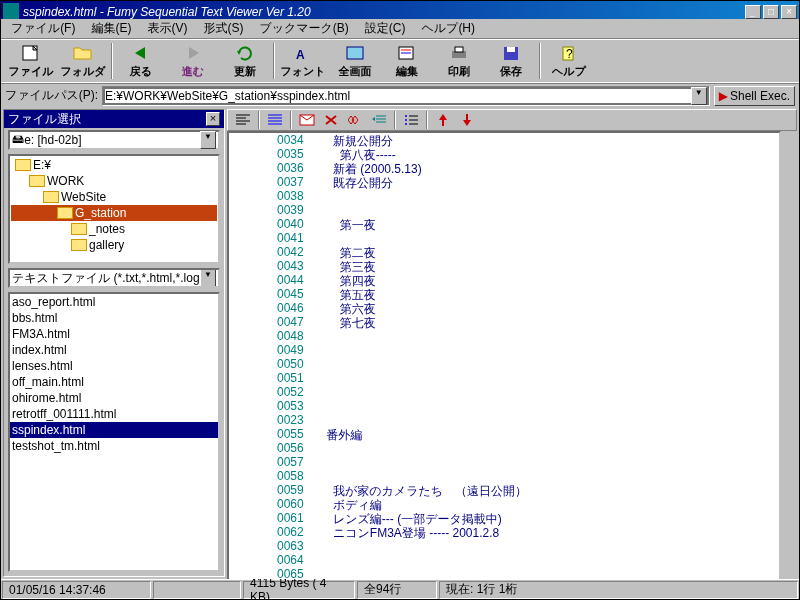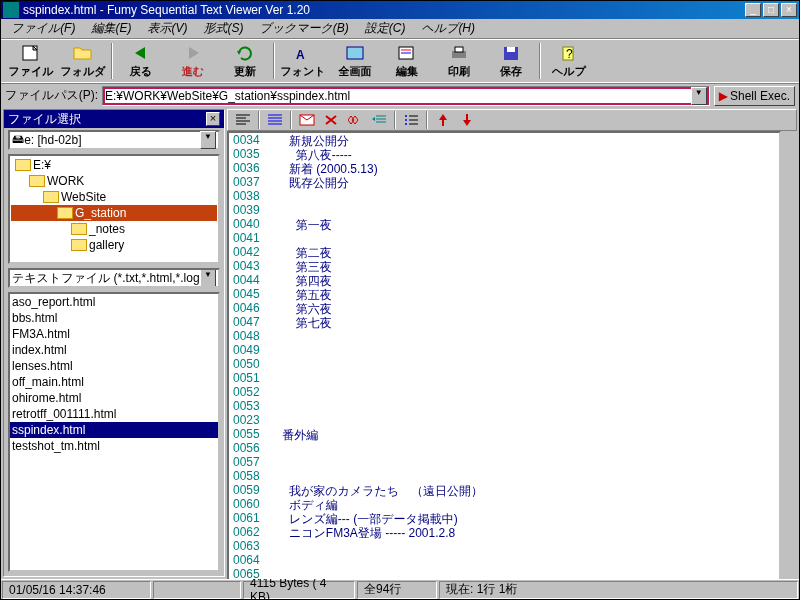--- a/index.html
+++ b/index.html
@@ -1,32 +1,32 @@
 <!DOCTYPE html>
 <html><head>
 <meta charset="utf-8">
 <style>
 * { margin: 0; padding: 0; box-sizing: border-box; font-family: "MS PGothic", "MS Gothic", sans-serif; font-size: 12px; }
 body { background: #c0c0c0; width: 800px; height: 600px; overflow: hidden; }
 .window { width: 800px; height: 600px; border: 1px solid #000; display: flex; flex-direction: column; }
-.titlebar { background: linear-gradient(to right, #000080, #1084d0); color: #fff; height: 18px; display: flex; align-items: center; padding: 0 2px; }
+.titlebar { background: linear-gradient(to right, #000080, #1084d0); color: #fff; height: 18px; display: flex; align-items: flex-end; padding: 0 2px; font-style: italic; }
 .titlebar .icon { width: 16px; height: 16px; background: #008080; margin-right: 4px; }
 .titlebar-text { flex: 1; }
 .winbtns { display: flex; gap: 2px; }
 .winbtn { width: 16px; height: 14px; background: #c0c0c0; border: 1px solid; border-color: #fff #404040 #404040 #fff; font-size: 10px; text-align: center; line-height: 11px; cursor: default; font-family: Marlett, sans-serif; }
-.menubar { background: #c0c0c0; height: 20px; display: flex; align-items: center; padding: 0 2px; border-bottom: 1px solid #808080; font-style: italic; }
+.menubar { background: #c0c0c0; height: 20px; display: flex; align-items: center; padding: 0 2px; border-bottom: 1px solid #808080; }
 .menu-item { padding: 2px 8px; cursor: default; }
 .toolbar { background: #c0c0c0; height: 44px; display: flex; align-items: center; padding: 2px 4px; gap: 0; border-bottom: 1px solid #fff; border-top: 1px solid #fff; }
 .tbtn { display: flex; flex-direction: column; align-items: center; justify-content: center; width: 52px; height: 40px; cursor: default; }
 .tbtn .ticon { width: 20px; height: 20px; display: flex; align-items: center; justify-content: center; }
 .tbtn .tlbl { font-size: 11px; margin-top: 1px; font-weight: bold; }
-.tbtn.disabled { color: #b91c1c; }
+.tbtn.disabled { color: #701a75; }
 .tsep { width: 6px; height: 36px; border-left: 1px solid #808080; border-right: 1px solid #fff; margin: 0 2px; width: 2px; }
 .pathbar { background: #c0c0c0; height: 24px; display: flex; align-items: center; padding: 2px 4px; gap: 4px; border-top: 1px solid #808080; }
-.path-input { flex: 1; height: 20px; background: #be185d; border: 1px solid; border-color: #808080 #fff #fff #808080; padding: 0 2px; display: flex; align-items: center; }
+.path-input { flex: 1; height: 20px; background: #737373; border: 1px solid; border-color: #808080 #fff #fff #808080; padding: 0 2px; display: flex; align-items: center; }
 .path-input input { border: none; outline: none; flex: 1; font-size: 12px; }
 .dropdown-btn { width: 16px; height: 18px; background: #c0c0c0; border: 1px solid; border-color: #fff #404040 #404040 #fff; text-align: center; font-size: 8px; }
 .shellbtn { height: 20px; padding: 0 4px; background: #c0c0c0; border: 1px solid; border-color: #fff #404040 #404040 #fff; display: flex; align-items: center; gap: 2px; }
 .main { flex: 1; display: flex; background: #c0c0c0; overflow: hidden; }
 .sidebar { width: 222px; display: flex; flex-direction: column; border: 1px solid; border-color: #808080 #fff #fff #808080; margin: 2px 0 2px 2px; }
 .side-title { background: #000080; color: #fff; height: 18px; display: flex; align-items: center; padding: 0 4px; }
 .side-close { width: 14px; height: 14px; background: #c0c0c0; border: 1px solid; border-color: #fff #404040 #404040 #fff; text-align: center; font-size: 11px; line-height: 11px; color: #000; margin-left: auto; }
 .side-opts { display: flex; align-items: center; height: 22px; padding: 2px 4px; gap: 2px; }
 .optbtn { height: 18px; padding: 0 4px; border: 1px solid; border-color: #fff #404040 #404040 #fff; }
 .optbtn.active { border-color: #404040 #fff #fff #404040; }
@@ -39,21 +39,21 @@
 .folder-icon { width: 16px; height: 12px; background: #ffe680; border: 1px solid #cc9900; margin-right: 2px; display: inline-block; }
 .filter { margin: 2px 4px; height: 20px; background: #fff; border: 2px inset #c0c0c0; display: flex; align-items: center; padding: 0 2px; overflow: hidden; }
 .filter .txt { flex: 1; white-space: nowrap; overflow: hidden; }
 .filelist { margin: 2px 4px 4px 4px; flex: 1; background: #fff; border: 2px inset #c0c0c0; overflow: auto; }
 .file-item { height: 16px; padding: 0 2px; display: flex; align-items: center; cursor: default; }
 .file-item.selected { background: #000080; color: #fff; }
 .content-wrap { flex: 1; display: flex; flex-direction: column; margin: 2px; }
 .content-tb { height: 24px; background: #c0c0c0; border: 1px solid; border-color: #fff #808080 #808080 #fff; display: flex; align-items: center; padding: 0 4px; gap: 2px; }
 .ctbtn { width: 22px; height: 20px; display: flex; align-items: center; justify-content: center; }
 .ctsep { width: 2px; height: 18px; border-left: 1px solid #808080; border-right: 1px solid #fff; margin: 0 2px; }
-.content { flex: 1; background: #fff; border: 2px inset #c0c0c0; overflow: auto; font-family: "MS Gothic", monospace; position: relative; }
+.content { flex: 1; background: #fff; border: 2px inset #c0c0c0; overflow: auto; font-family: "MS Gothic", monospace; position: relative; padding-left: 44px; }
 .line { display: flex; height: 14px; white-space: pre; }
 .lineno { width: 40px; color: #008080; padding-left: 4px; }
 .linetxt { color: #000080; }
 .statusbar { height: 20px; background: #c0c0c0; border-top: 1px solid #fff; display: flex; align-items: center; }
 .status-cell { height: 18px; border: 1px solid; border-color: #808080 #fff #fff #808080; padding: 0 6px; display: flex; align-items: center; margin: 0 1px; }
 .scrollbar-v { width: 16px; background: #c0c0c0; }
 svg { display: block; }
 </style>
 </head>
 <body>

